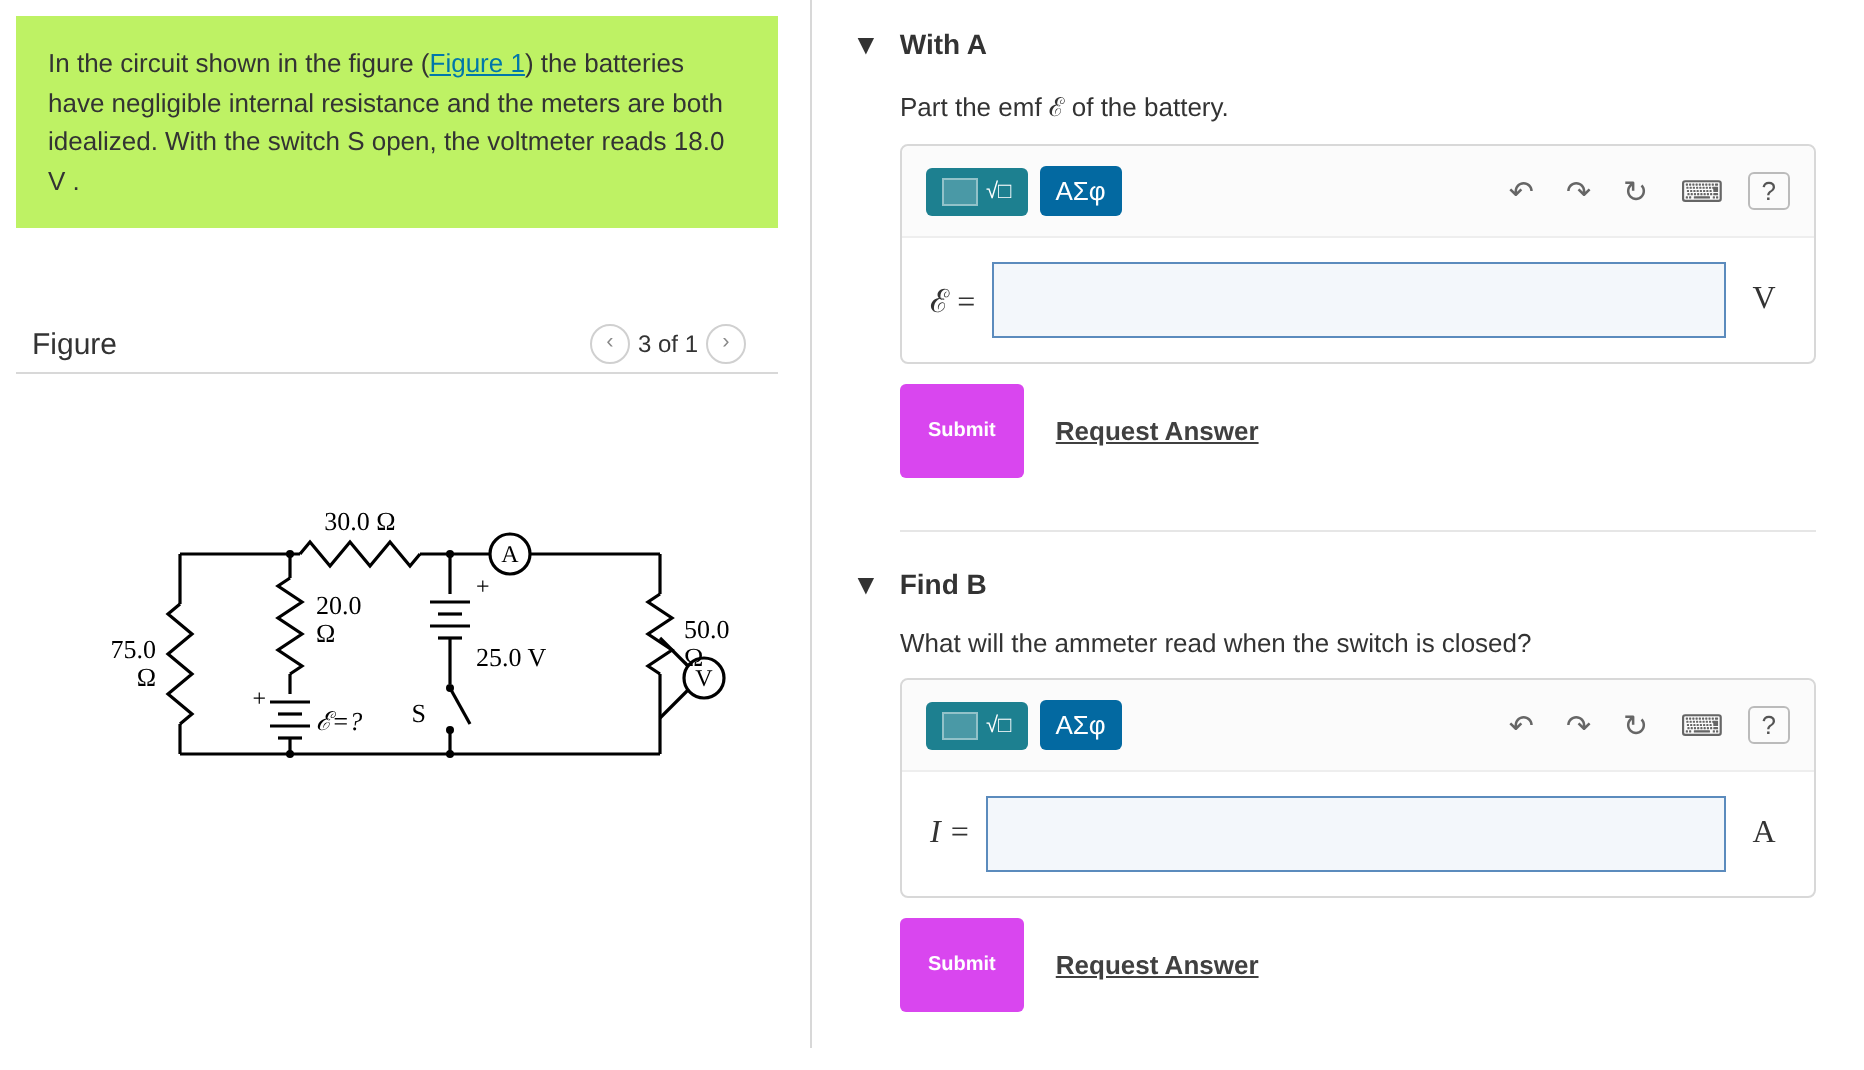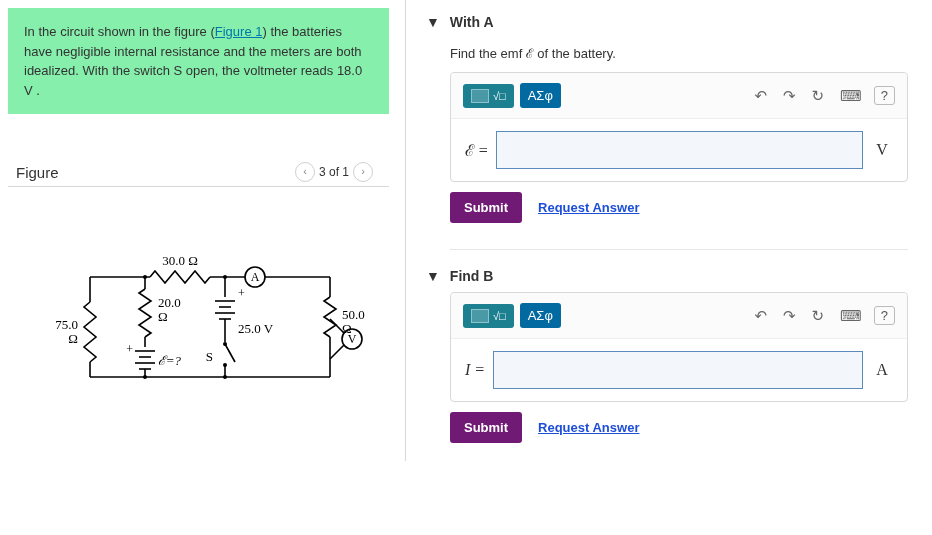--- a/index.html
+++ b/index.html
@@ -13,21 +13,21 @@
   .cols { display: flex; }
   .left {
     width: 405px;
     flex: 0 0 405px;
     border-right: 1px solid #d8d8d8;
     padding-right: 0;
   }
   .right { flex: 1; padding-left: 20px; padding-top: 10px; }
 
   .problem-box {
-    background: #86efac;
+    background: #bef264;
     padding: 14px 16px;
     margin: 8px 16px 12px 8px;
     line-height: 1.5;
   }
   .link { color: #0077aa; text-decoration: underline; cursor: pointer; }
 
   .figure-header {
     display: flex;
     align-items: center;
     padding: 8px 16px 4px 8px;
@@ -82,24 +82,24 @@
     flex: 1; border: 1px solid #5b8bbd; background: #f3f7fb;
     height: 32px; padding: 2px 6px; font-size: 14px;
   }
   .unit { font-family: 'Times New Roman', serif; font-size: 16px; width:22px; text-align:center; }
 
   .submit-row {
     display:flex; align-items:center; gap:16px;
     padding: 0 24px 18px 24px;
   }
   .submit-btn {
-    background:#701a75; color:#fff; border:none; border-radius:3px;
-    padding:8px 14px; font-size:13px; font-weight:bold; cursor:pointer;
-  }
-  .req-answer { color:#1d4ed8; text-decoration:underline; font-size:13px; font-weight:bold; cursor:pointer; }
+    background:#d946ef; color:#fff; border:none; border-radius:3px;
+    padding:18px 14px; font-size:10px; font-weight:bold; cursor:pointer;
+  }
+  .req-answer { color:#404040; text-decoration:underline; font-size:13px; font-weight:bold; cursor:pointer; }
 
   hr.sep { border:none; border-top:1px solid #e6e6e6; margin:8px 24px 14px 24px; }
 
   .tb-square {
     display:inline-flex; width:16px; height:12px; background:#fff3;
     border:1px solid #ffffff66; position:relative;
   }
 </style>
 </head>
 <body>
@@ -193,21 +193,21 @@
       </svg>
     </div>
   </div>
 
   <div class="right">
 
     <div class="part-hdr">
       <span class="caret">▼</span>
       <span>With A</span>
     </div>
-    <div class="question">Find the emf ℰ of the battery.</div>
+    <div class="question">Part the emf ℰ of the battery.</div>
     <div class="answer-box">
       <div class="toolbar">
         <span class="tbtn">
             <span class="tb-square"></span>
             <span style="font-size:11px">√□</span>
           </span>
         <span class="tbtn alt">ΑΣφ</span>
         <div class="right-tools">
           <span class="ticon">↶</span>
           <span class="ticon">↷</span>
@@ -226,20 +226,21 @@
       <button class="submit-btn">Submit</button>
       <span class="req-answer">Request Answer</span>
     </div>
 
     <hr class="sep">
 
     <div class="part-hdr">
       <span class="caret">▼</span>
       <span>Find B</span>
     </div>
+    <div class="question">What will the ammeter read when the switch is closed?</div>
     <div class="answer-box">
       <div class="toolbar">
         <span class="tbtn">
             <span class="tb-square"></span>
             <span style="font-size:11px">√□</span>
           </span>
         <span class="tbtn alt">ΑΣφ</span>
         <div class="right-tools">
           <span class="ticon">↶</span>
           <span class="ticon">↷</span>

